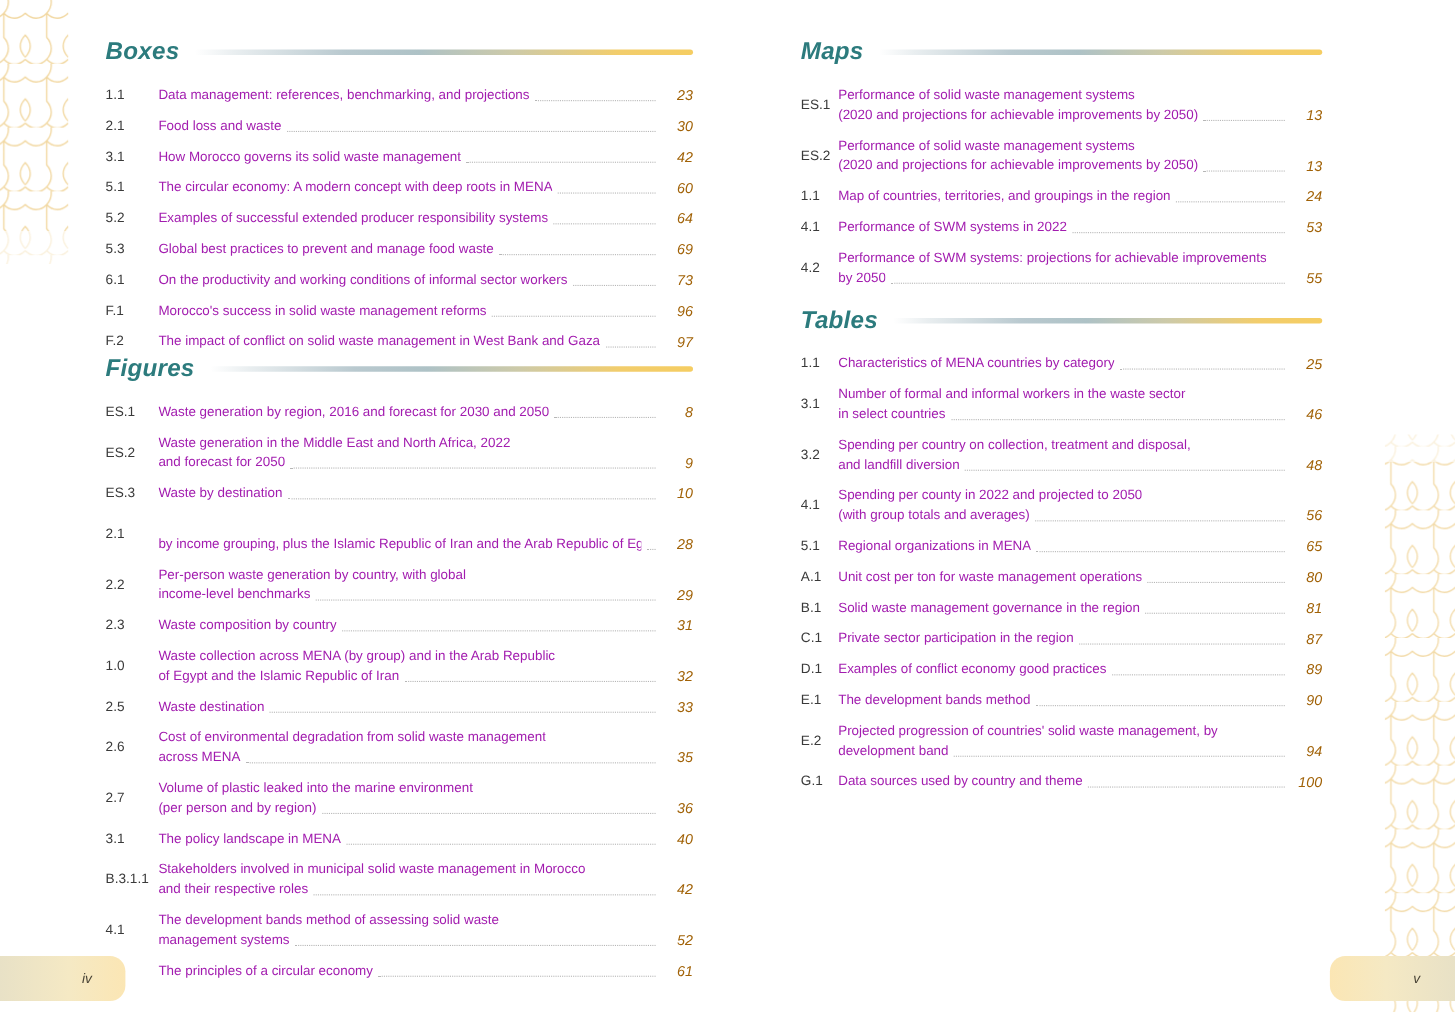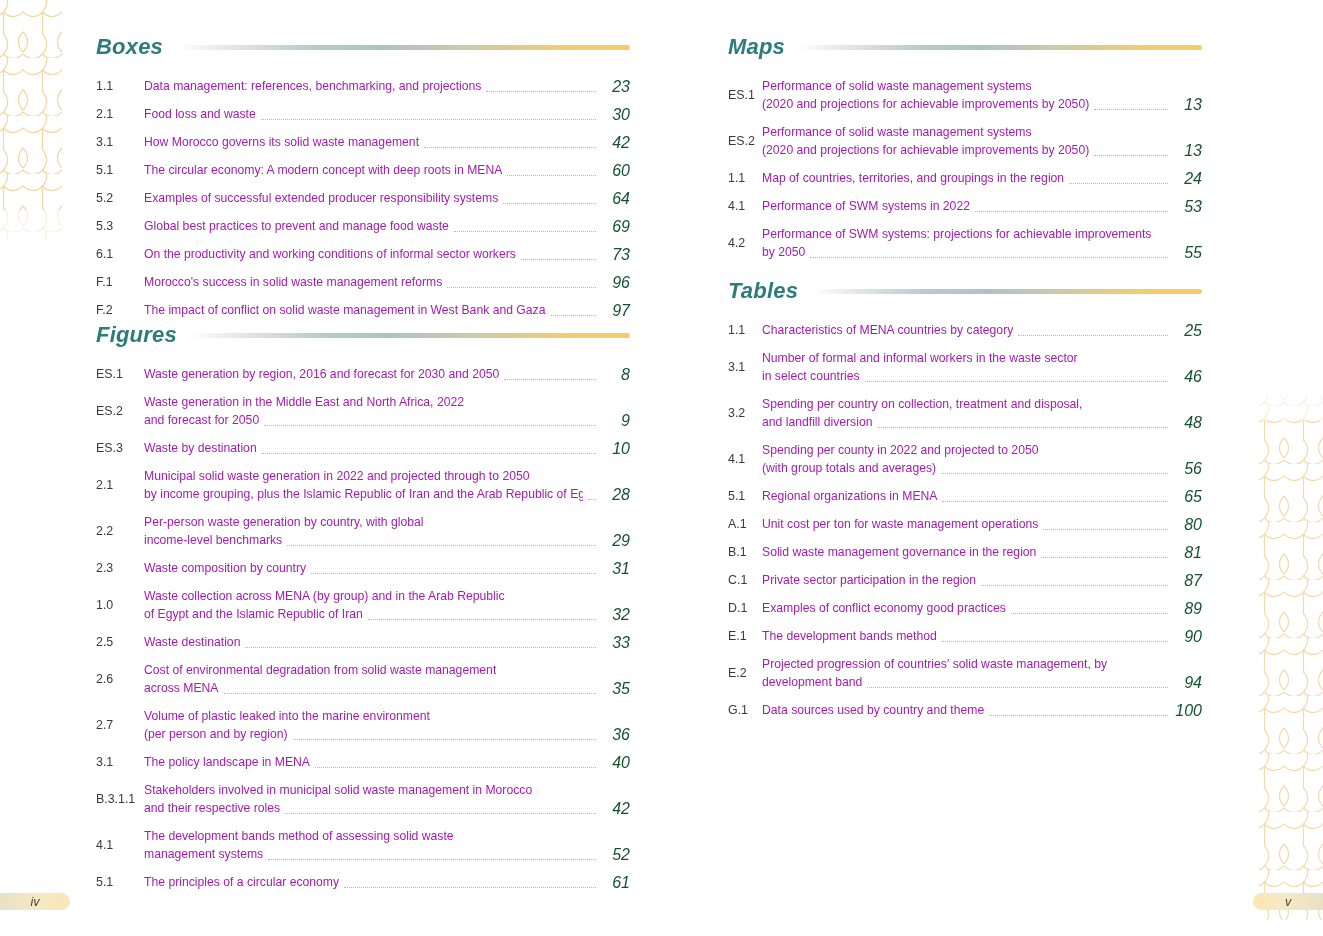--- a/index.html
+++ b/index.html
@@ -118,38 +118,39 @@
     margin: 0 4px 3px 5px;
     height: 1px;
     border-bottom: 1px dotted #b6b6b6;
   }
   .leader.blank { border-bottom: none; }
   .entry-page {
     flex: 0 0 auto;
     width: 30px;
     text-align: right;
     font-style: italic;
-    font-size: 16px;
-    color: #14532d;
+    font-size: 13px;
+    color: #a16207;
     white-space: nowrap;
   }
   .entry-line.no-page .entry-page { visibility: hidden; }
   .entry-line.continued { margin-top: 1px; }
 
   
   .folio {
     position: absolute;
     bottom: 26px;
-    height: 17px;
+    height: 41px;
     width: 70px;
     display: flex;
     align-items: center;
     font-size: 12.5px;
     font-style: italic;
     color: #4a4436;
+    padding-left: 44px;
   }
   .folio.left {
     left: 0;
     justify-content: center;
     border-radius: 0 14px 14px 0;
     background: linear-gradient(to right, #e8e1c6 0%, #f5e9c4 55%, #fbe6b4 100%);
   }
   .folio.right {
     right: 0;
     justify-content: center;
@@ -347,21 +348,20 @@
                 <span class="entry-text">Waste by destination</span>
                 <span class="leader"></span>
                 <span class="entry-page">10</span>
               </div>
             </div>
           </div>
           <div class="entry">
             <div class="entry-num">2.1</div>
             <div class="entry-body">
               <div class="entry-line no-page">
-                <span class="entry-text">Municipal solid waste generation in 2022 and projected through to 2050</span>
                 <span class="leader blank"></span>
                 <span class="entry-page">28</span>
               </div>
               <div class="entry-line continued">
                 <span class="entry-text">by income grouping, plus the Islamic Republic of Iran and the Arab Republic of Egypt</span>
                 <span class="leader"></span>
                 <span class="entry-page">28</span>
               </div>
             </div>
           </div>

